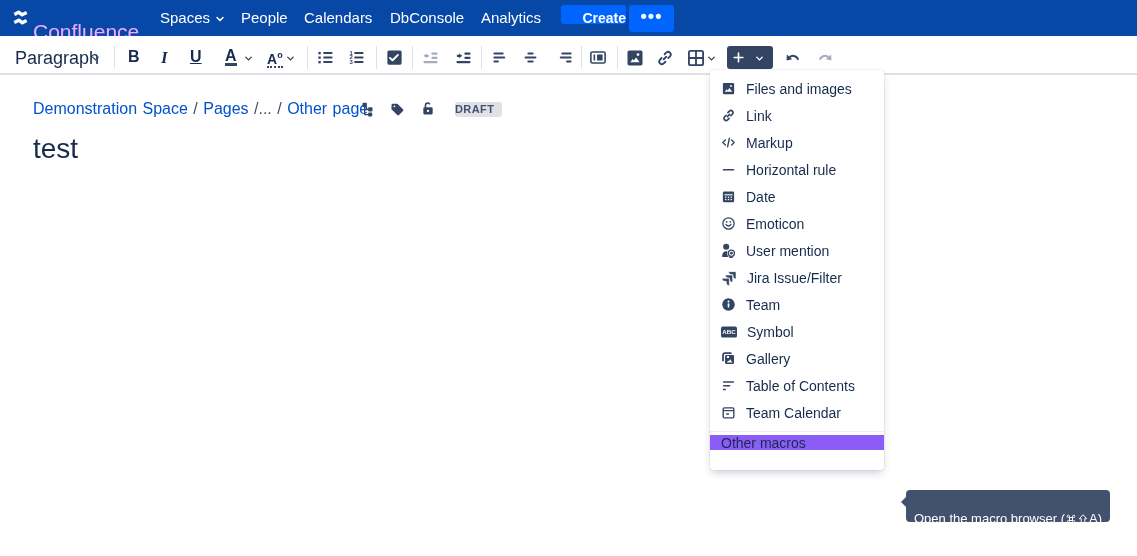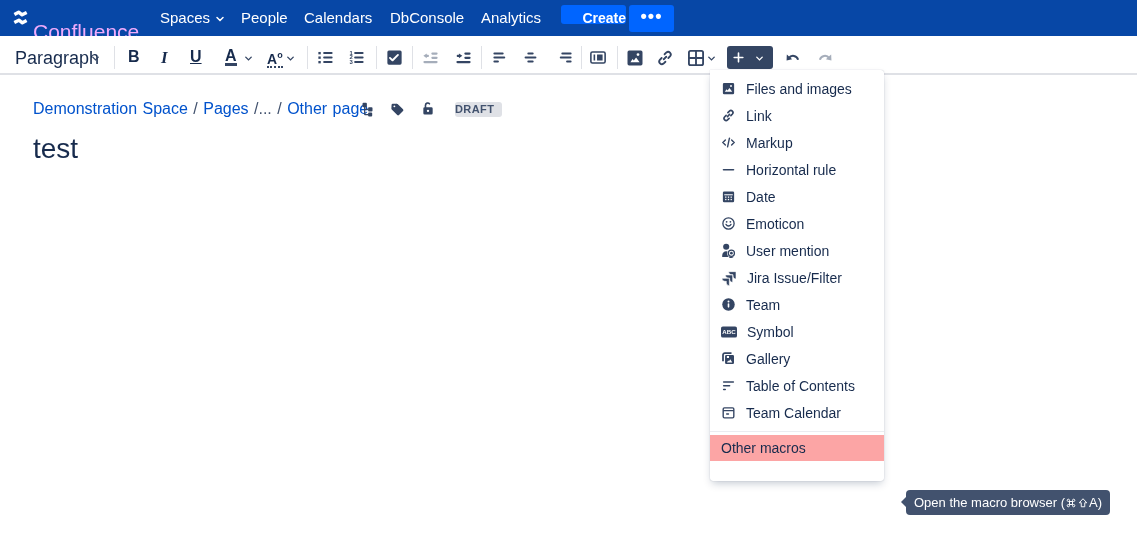--- a/index.html
+++ b/index.html
@@ -21,23 +21,23 @@
 #crumbs { position:absolute; left:33px; top:100px; font-size:16px; color:#42526E; word-spacing:1px; }
 #crumbs a { color:#0052CC; text-decoration:none; }
 #draft { position:absolute; left:455px; top:102px; width:47px; height:15px; background:#DFE1E6; border-radius:3px; color:#42526E; font-size:11px; font-weight:700; letter-spacing:0.4px; line-height:15px; }
 #title { position:absolute; left:33px; top:133px; font-size:28px; color:#172B4D; font-weight:400; }
 
 #menu { position:absolute; left:710px; top:70px; width:174px; background:#fff; border-radius:0 3px 3px 3px; box-shadow:0 4px 8px -2px rgba(9,30,66,0.25), 0 0 1px rgba(9,30,66,0.31); padding-top:5px; z-index:5; }
 .mi { height:27px; display:flex; align-items:center; padding-left:11px; }
 .mi svg { flex:0 0 auto; }
 .mi span { margin-left:10px; font-size:14px; color:#172B4D; }
 #menu .msep { height:1px; background:#EBECF0; margin-top:5px; }
-#other { height:26px; margin-top:3px; margin-bottom:20px; background:#fca5a5; display:flex; align-items:center; padding-left:11px; font-size:14px; color:#172B4D; }
-
-#tip { position:absolute; left:906px; top:490px; height:25px; background:#42526E; border-radius:4px; color:#fff; font-size:13px; line-height:25px; padding:0 8px; white-space:nowrap; }
+#other { height:15px; margin-top:3px; margin-bottom:20px; background:#8b5cf6; display:flex; align-items:center; padding-left:11px; font-size:14px; color:#172B4D; }
+
+#tip { position:absolute; left:906px; top:490px; height:25px; background:#42526E; border-radius:4px; color:#fff; font-size:13px; line-height:25px; padding:16px 8px; white-space:nowrap; }
 #tip .arrow { position:absolute; left:-5px; top:7px; width:0; height:0; border-top:5px solid transparent; border-bottom:5px solid transparent; border-right:5px solid #42526E; }
 
 #plusbtn { position:absolute; left:727px; top:46px; width:46px; height:23px; background:#344563; border-radius:3px; }
 </style>
 </head>
 <body>
 <div id="nav">
   <svg class="logo" style="position:absolute; left:13px; top:10px;" width="15" height="15" viewBox="0 0 15 15">
       <g fill="none" stroke="#fff" stroke-width="3.4" stroke-linejoin="round">
         <path d="M1.4 4.4 L5.6 2.2 L9.1 4.8 L13.7 2.5"></path>

